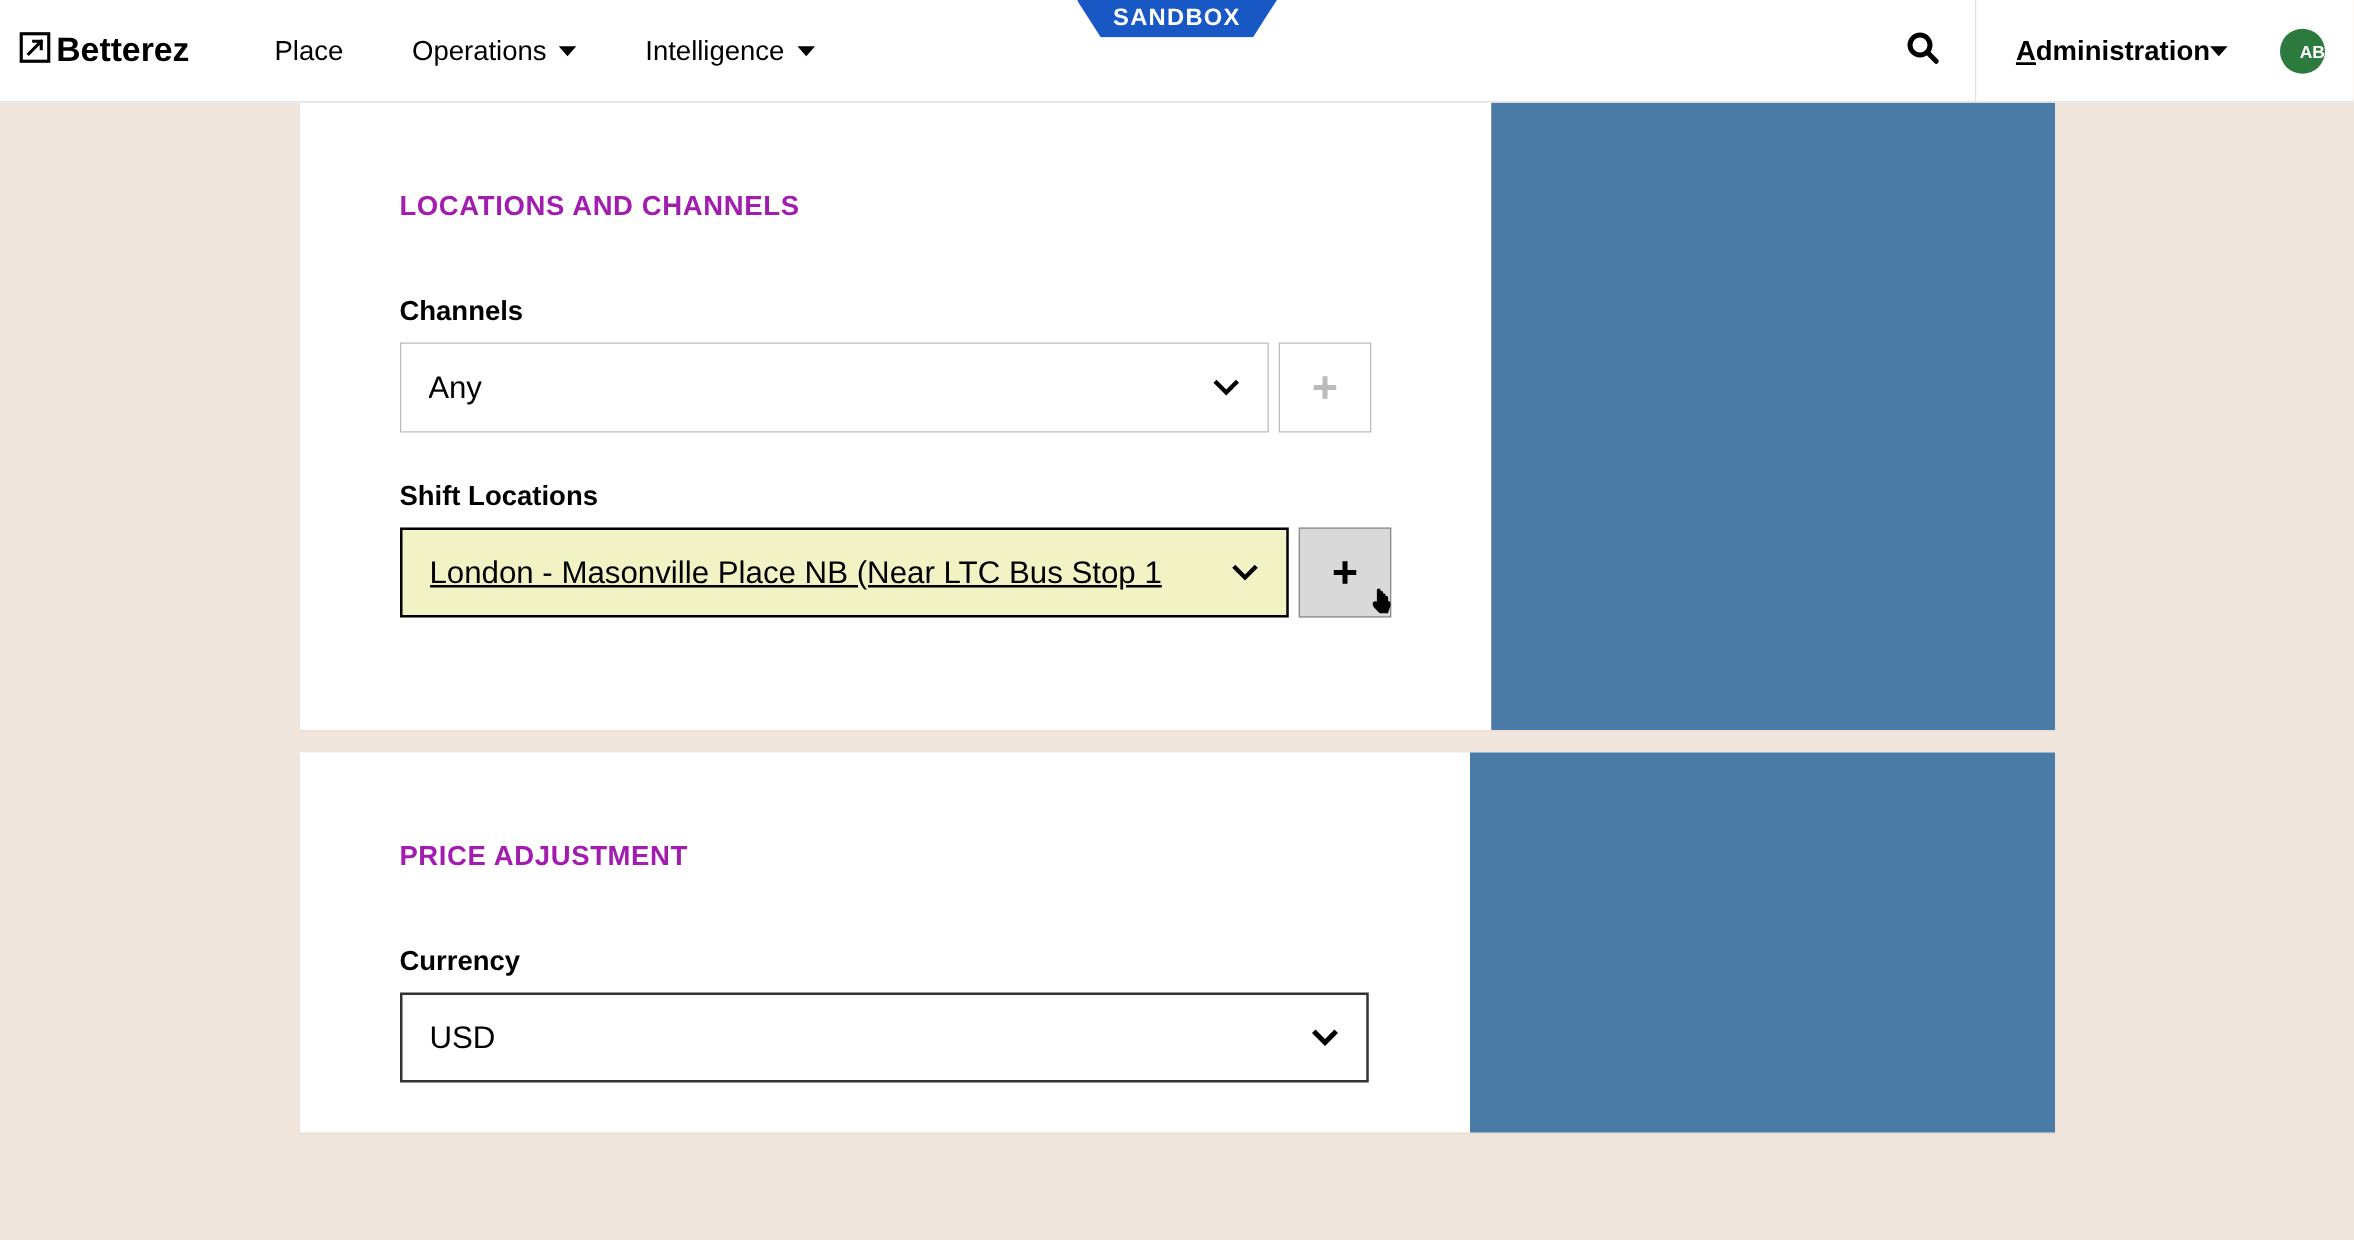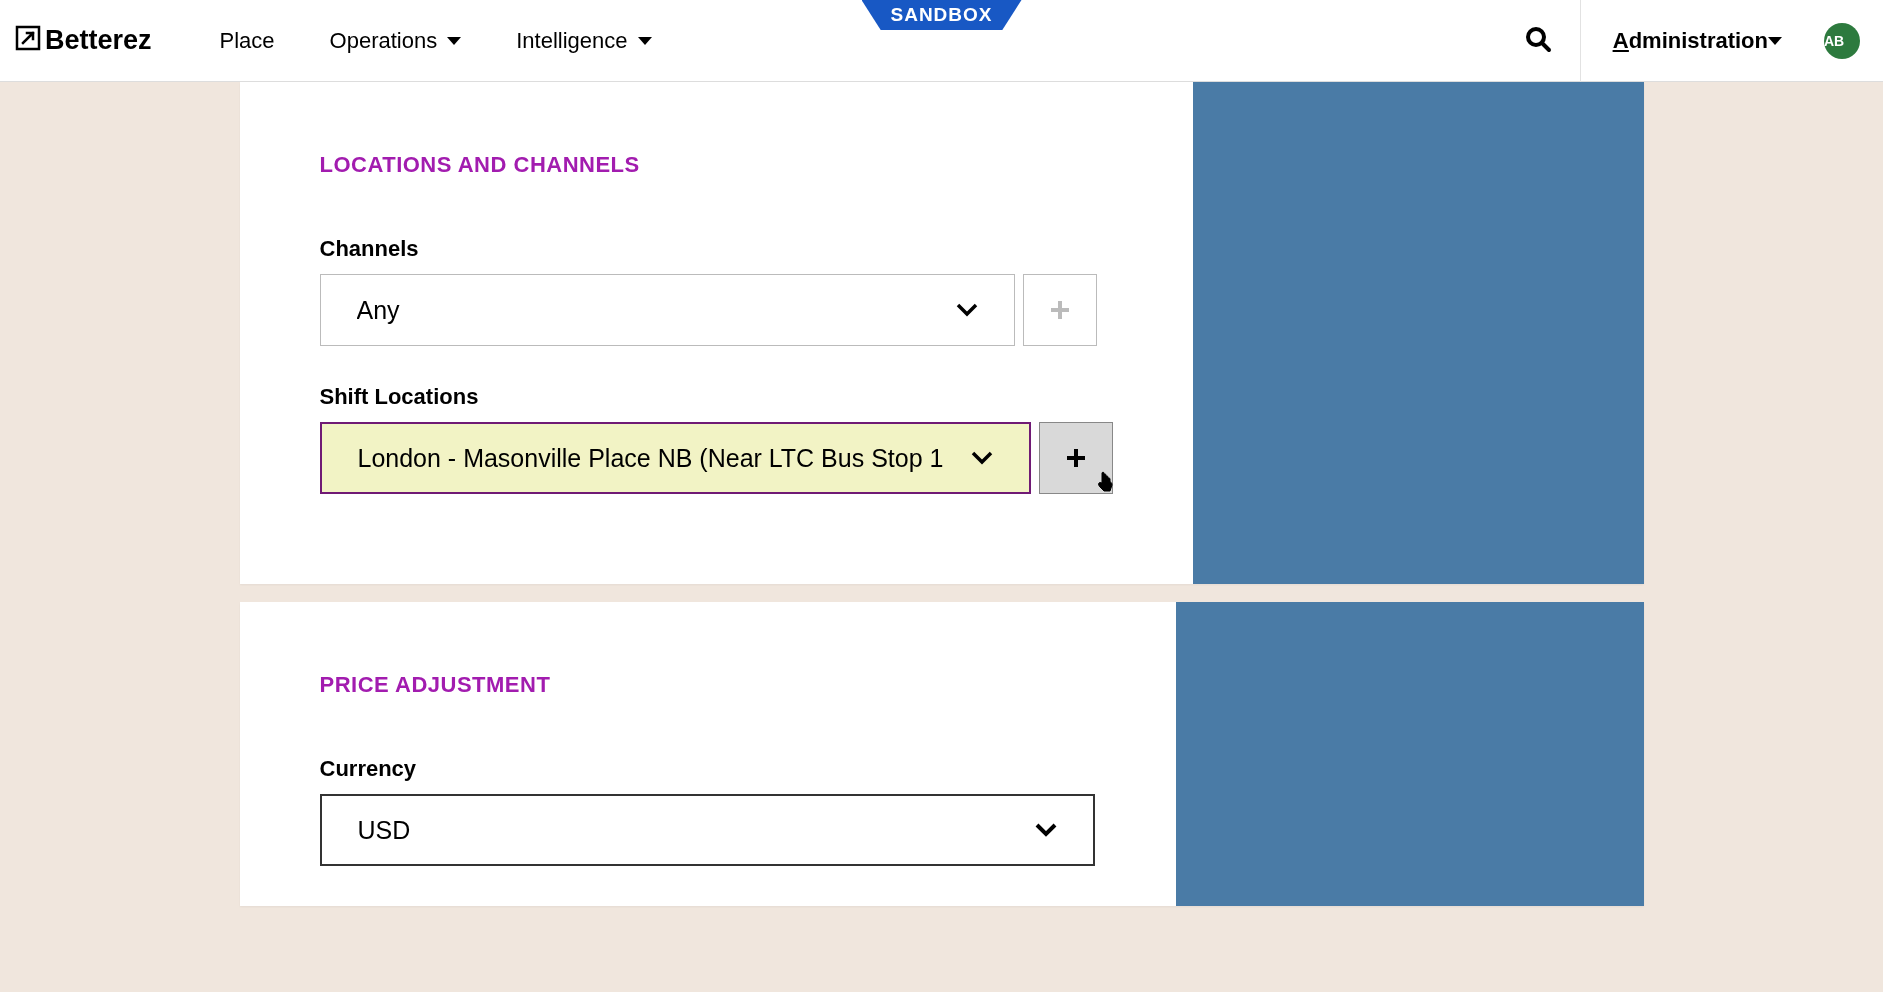--- a/index.html
+++ b/index.html
@@ -111,21 +111,21 @@
       text-decoration: underline;
     }
     .avatar {
       width: 36px;
       height: 36px;
       border-radius: 50%;
       background: #2d7a3e;
       color: #fff;
       display: flex;
       align-items: center;
-      justify-content: flex-start;
+      justify-content: flex-end;
       font-size: 14px;
       font-weight: 600;
       margin-right: 8px;
       margin-left: 10px;
       cursor: pointer;
     }
     .content {
       padding: 0;
       display: flex;
       flex-direction: column;
@@ -171,29 +171,30 @@
       align-items: stretch;
     }
     .select-box {
       flex: 0 0 695px;
       height: 72px;
       border: 1px solid #bbb;
       background: #fff;
       display: flex;
       align-items: center;
       justify-content: space-between;
-      padding: 0 36px;
+      padding: 0 22px;
       font-size: 25px;
       cursor: pointer;
       position: relative;
     }
     .select-box.highlighted {
       background: #f2f3c5;
-      border: 2px solid #701a75;
+      border: 2px solid #000000;
       flex: 0 0 711px;
+      text-decoration: underline;
     }
     .select-box.full {
       flex: 0 0 775px;
     }
     .chevron-down {
       display: inline-block;
     }
     .chevron-down svg {
       display: block;
     }

